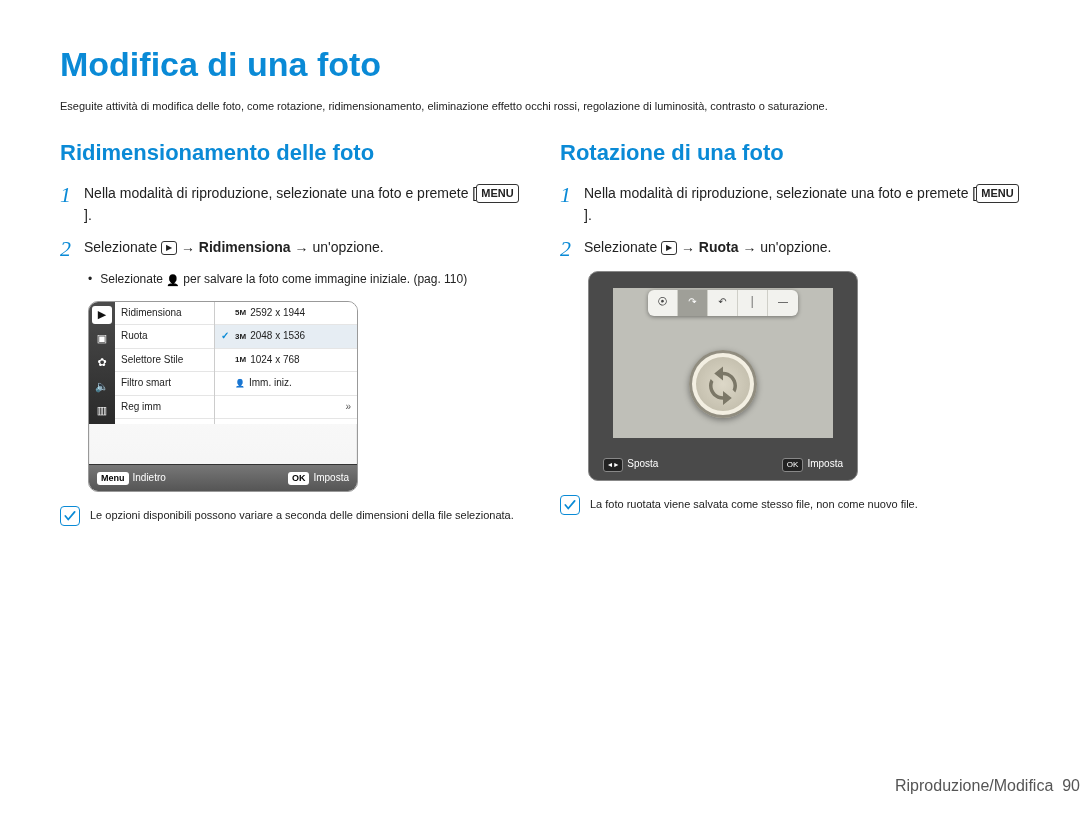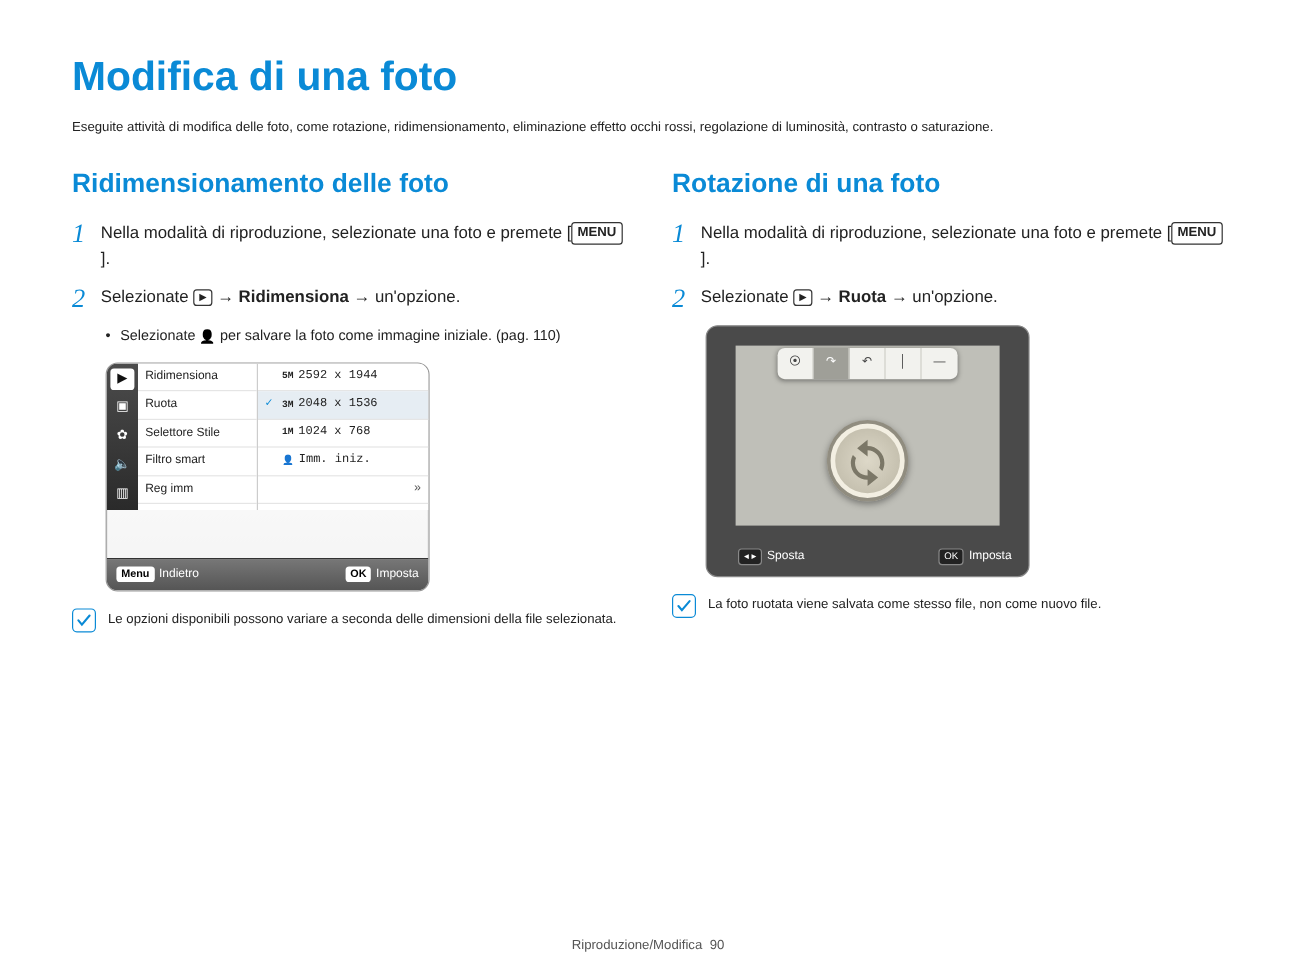--- a/index.html
+++ b/index.html
@@ -106,21 +106,21 @@
     display: flex; flex-direction: column; align-items: center; gap: 6px;
   }
   .scr-left .ico {
     width: 18px; height: 18px;
     display:flex;align-items:center;justify-content:center;
     color:#fff;font-size:11px;
   }
   .scr-left .ico.sel { color:#111; background:#fff; border-radius:3px; margin:0 2px; width:20px; }
   .scr-mid { width: 100px; border-right:1px solid #ccc; background:#fff; }
   .scr-mid li { list-style:none; padding:4px 6px; border-bottom:1px solid #e5e5e5; }
-  .scr-right { flex:1; background:#fff;font-family:Liberation Mono, monospace; }
+  .scr-right { flex:1; background:#fff; }
   .scr-right li { list-style:none; padding:4px 6px; border-bottom:1px solid #e5e5e5; display:flex; gap:4px; align-items:center; }
   .scr-right li .chk { color:#0a8ad6; font-weight:700; width:10px; }
   .scr-right li.selected { background:#e6edf3; }
   .scr-right li .sm-ico { font-size:8px; font-weight:700; }
   .scr-right li.more { justify-content:flex-end; color:#555; }
   .scr-foot {
     display:flex; justify-content:space-between;
     padding:6px 8px; background:linear-gradient(#777,#555); color:#fff;
     border-top:1px solid #333;
   }
@@ -158,30 +158,30 @@
     position:absolute; top:78px; left:50%; transform:translateX(-50%);
     width:68px; height:68px; border-radius:50%;
     background:radial-gradient(#ddd8c8,#b7b2a0);
     border:3px solid rgba(0,0,0,.25);
     box-shadow:0 2px 6px rgba(0,0,0,.4), inset 0 0 0 4px #f3efe2;
     display:flex; align-items:center; justify-content:center;
   }
   .rscreen .cbtn svg { width:42px; height:42px; fill:#7b7767; }
   .rscreen .rfoot {
     position:absolute; bottom:8px; left:14px; right:14px;
-    display:flex; justify-content:space-between;margin-left:12px;
+    display:flex; justify-content:space-between;
   }
   .rscreen .rfoot .grp span.k {
     display:inline-block; background:#222; border:1px solid #888;
     border-radius:3px; padding:0 4px; font-size:8px; margin-right:4px;
   }
 
   .footer {
     position:absolute; bottom:18px; left:0; width:100%;
-    text-align:center; font-size:11px; color:#555;
+    text-align:right; font-size:16px; color:#555;
   }
 
   
   .person-ico::before {
     content:"👤"; font-size:11px; filter:grayscale(1) brightness(0);
     vertical-align:-1px;
   }
 </style>
 </head>
 <body>

